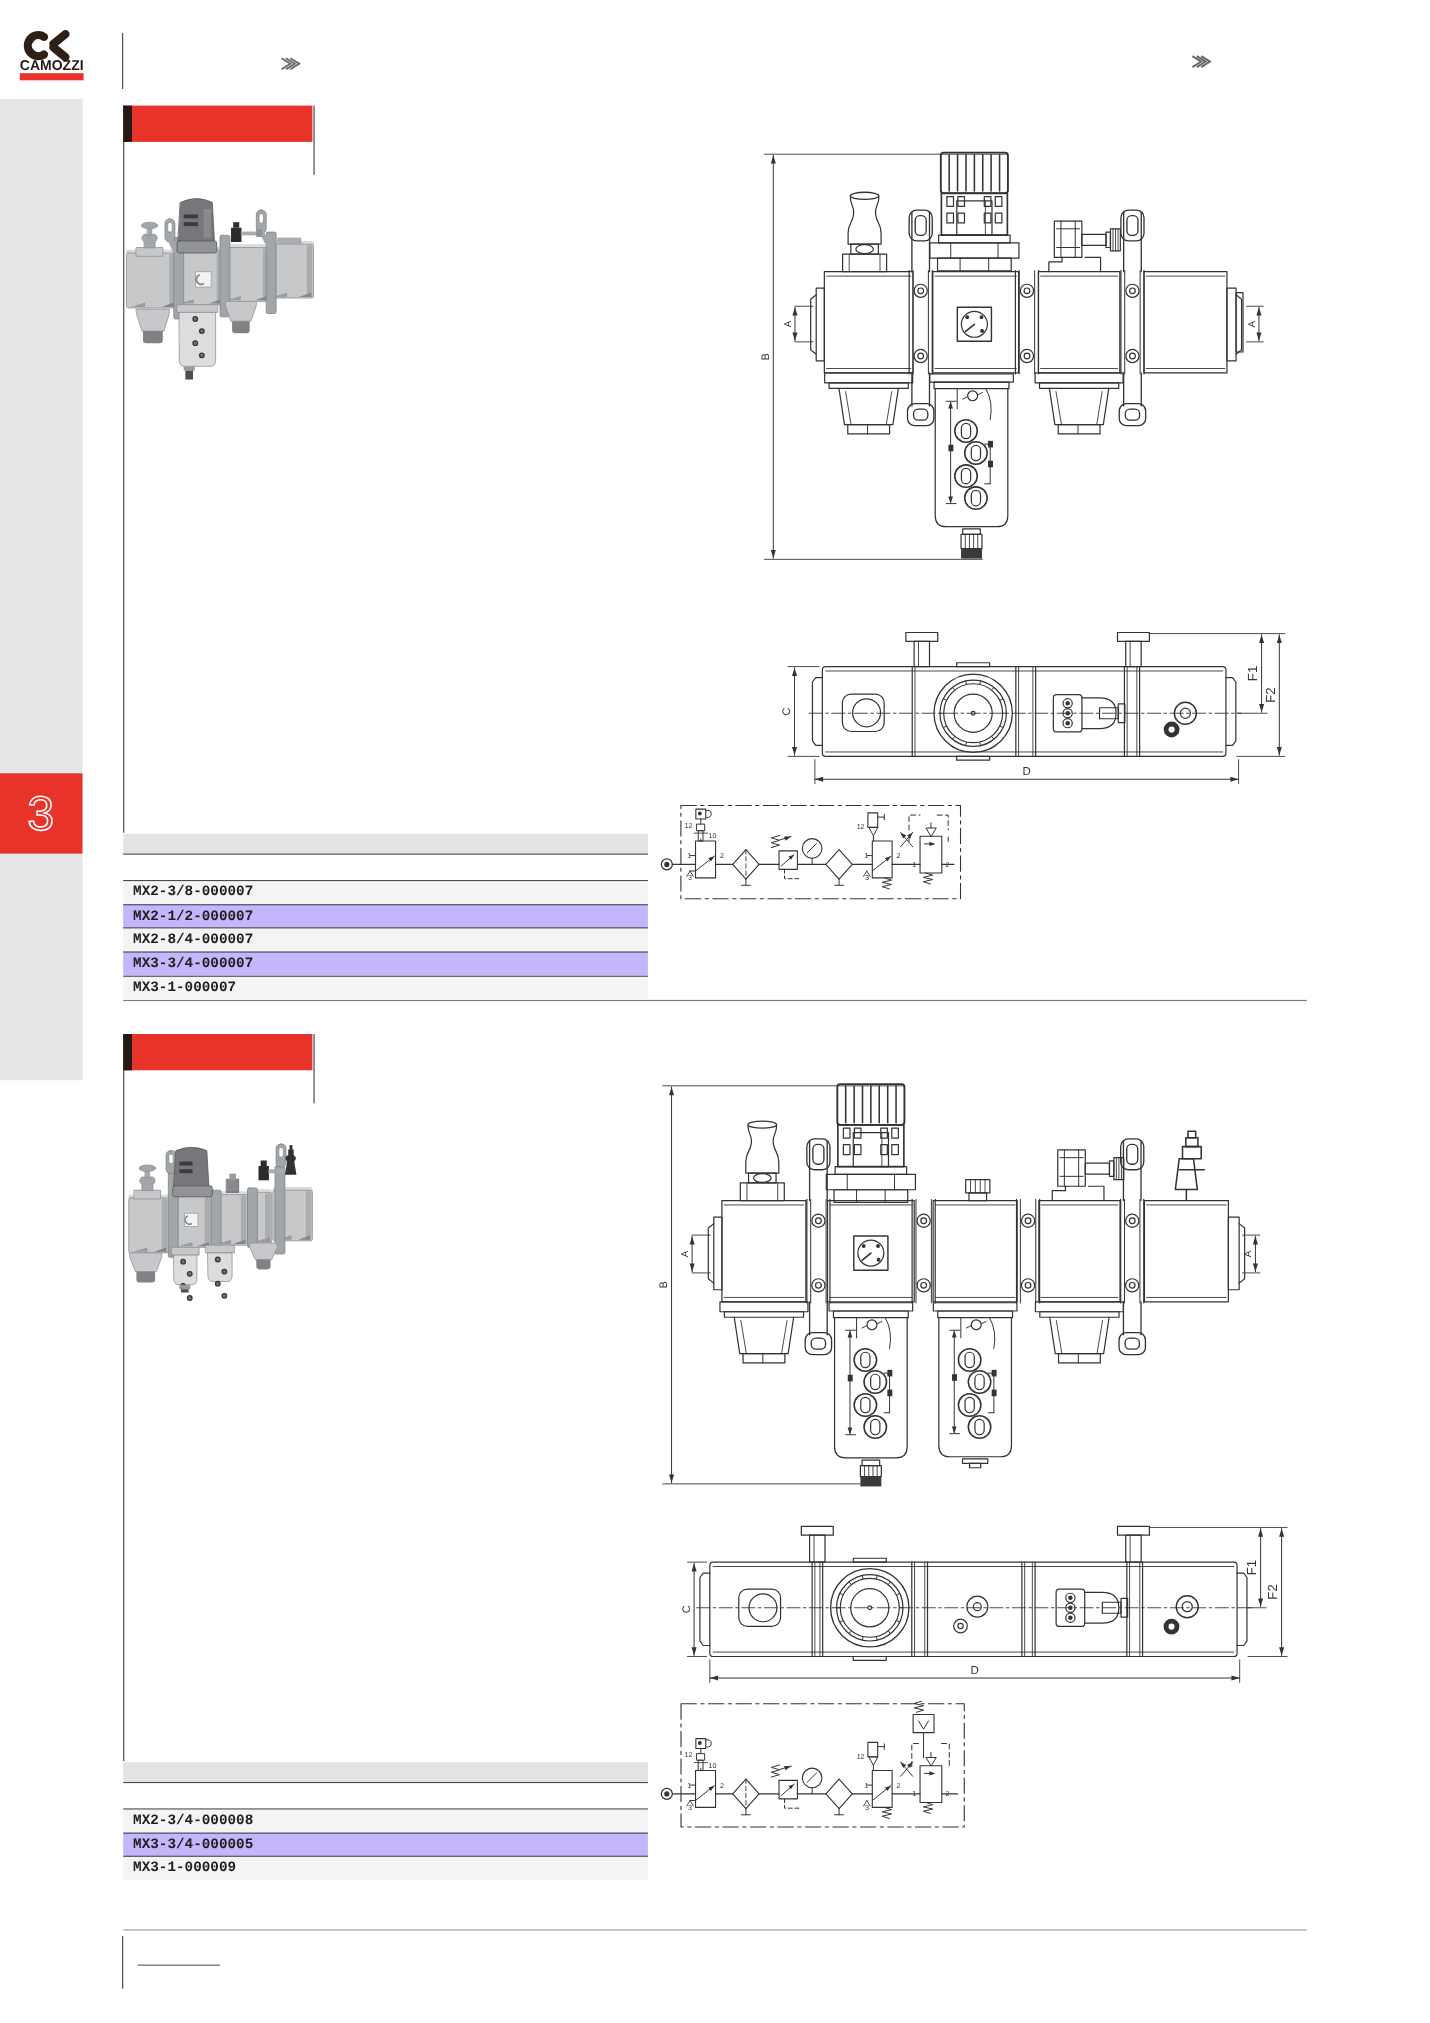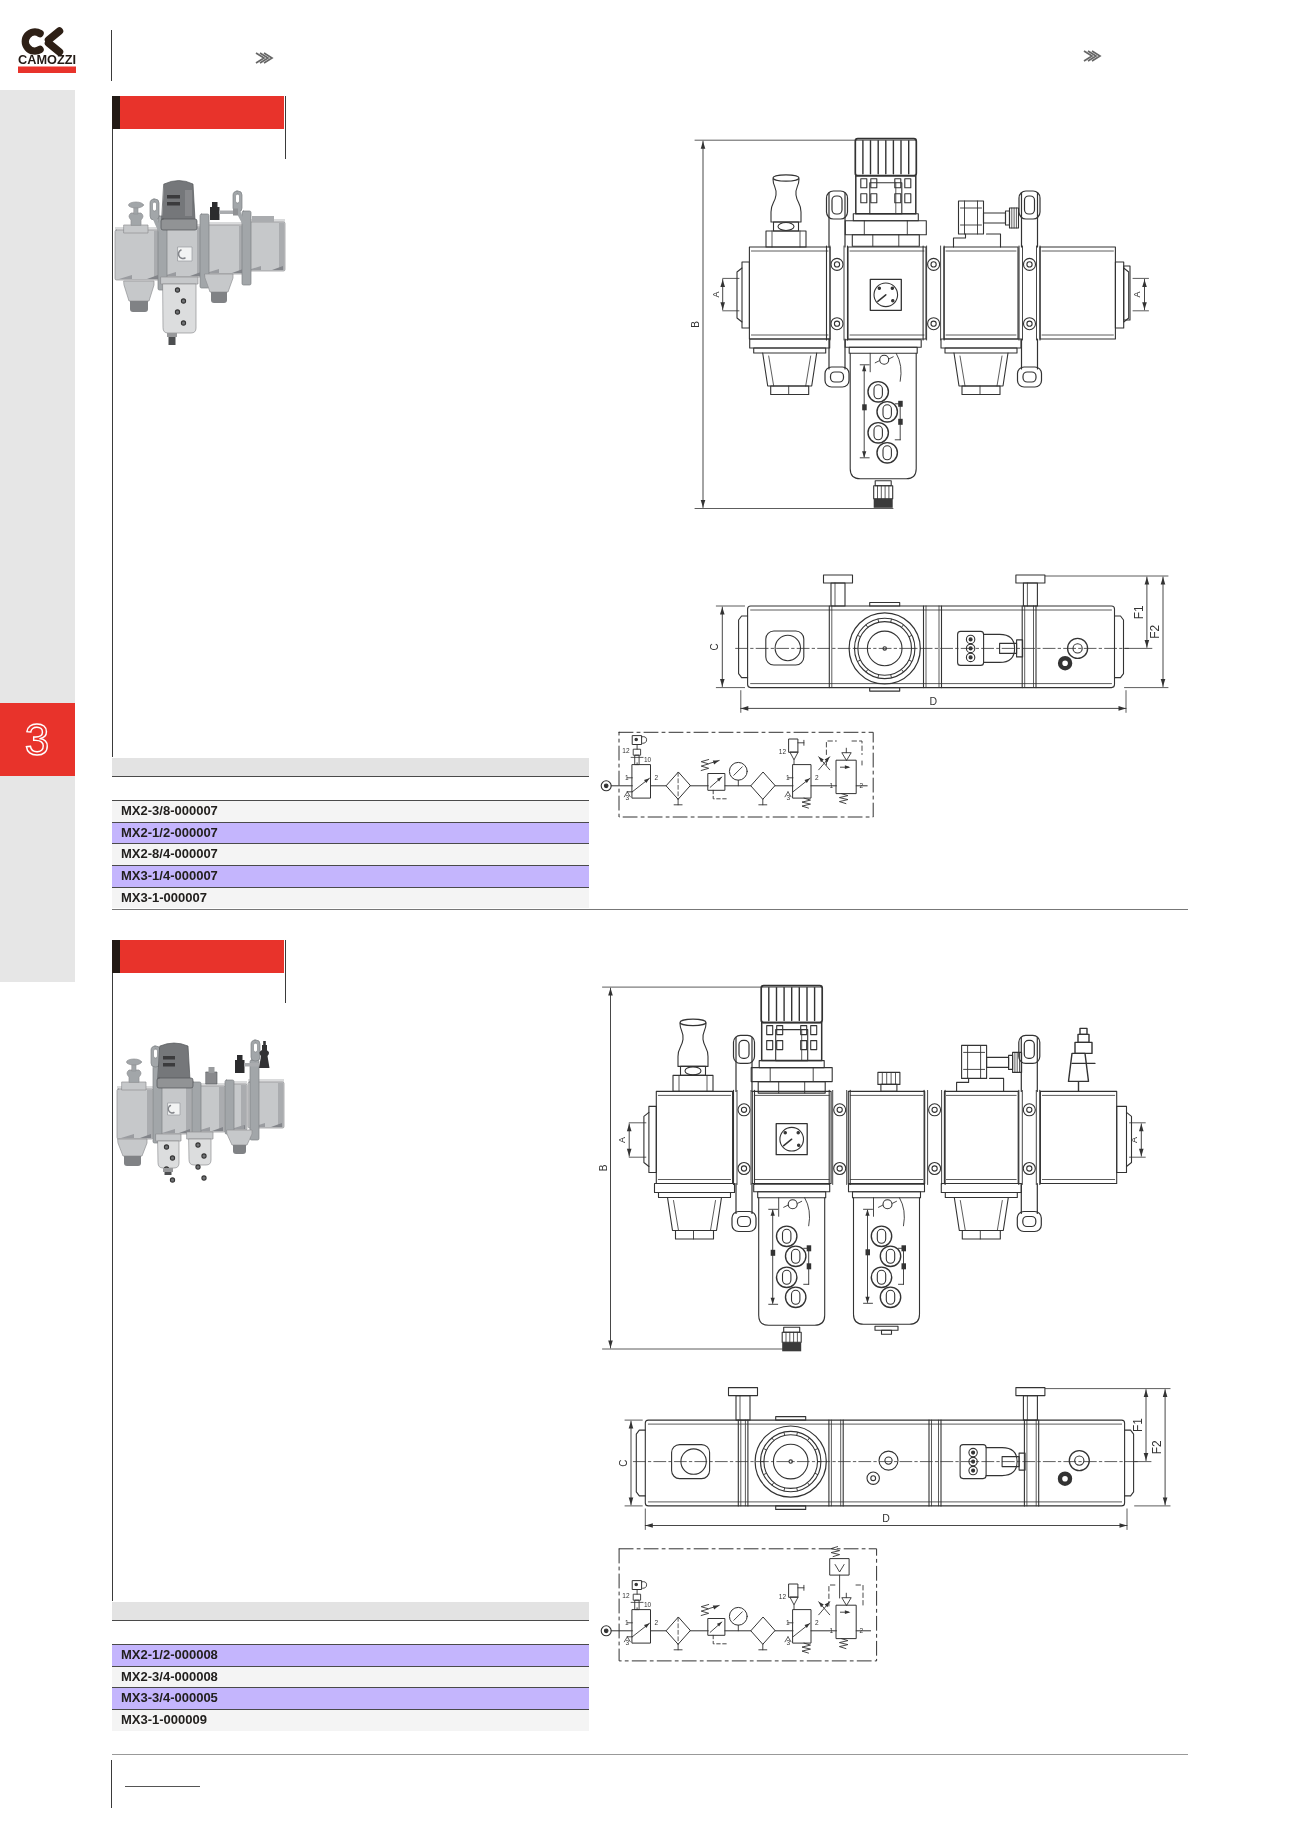--- a/index.html
+++ b/index.html
@@ -4,21 +4,21 @@
 <style>
   html,body{margin:0;padding:0;background:#fff;}
   #page{position:relative;width:1300px;height:1839px;background:#fff;overflow:hidden;
         font-family:"Liberation Sans",sans-serif;}
   .abs{position:absolute;}
   .vline{position:absolute;width:1px;background:#3a3a3a;}
   .hline{position:absolute;height:1px;background:#3a3a3a;}
   .redbar{position:absolute;left:112px;width:172px;height:33px;background:#e8332b;}
   .redbar .blk{position:absolute;left:0;top:0;width:7.5px;height:33px;background:#231a15;}
   table.parts{position:absolute;left:112px;width:477px;border-collapse:collapse;
-      font-size:13px;font-weight:bold;color:#22201e;}
+      font-size:13px;font-weight:bold;color:#22201e;font-family:Liberation Mono, monospace;}
   table.parts td{border-top:1px solid #4a4a4a;height:20.6px;line-height:20.6px;padding:0 0 0 9px;vertical-align:middle;}
   table.parts tr.hdr td{background:#e3e3e3;border-top:none;height:18.2px;}
   table.parts tr.empty td{background:#fff;height:23px;}
   table.parts tr.g td{background:#f4f4f4;}
   table.parts tr.w td{background:#c4b5fd;}
 </style>
 </head>
 <body>
 <div id="page">
 
@@ -67,21 +67,21 @@
     <tr class="g">
           <td>MX2-3/8-000007</td>
         </tr>
     <tr class="w">
           <td>MX2-1/2-000007</td>
         </tr>
     <tr class="g">
           <td>MX2-8/4-000007</td>
         </tr>
     <tr class="w">
-          <td>MX3-1/4-000007</td>
+          <td>MX3-3/4-000007</td>
         </tr>
     <tr class="g">
           <td>MX3-1-000007</td>
         </tr>
   </tbody>
     </table>
   <div class="hline" style="left:112px;top:909px;width:1076px;background:#777;"></div>
 
   <div class="vline" style="left:112px;top:940px;height:661px;"></div>
   <div class="redbar" style="top:940px;">
@@ -89,23 +89,20 @@
     </div>
   <div class="vline" style="left:285px;top:940px;height:63px;"></div>
 
   <table class="parts" style="top:1602px;">
     <tbody>
         <tr class="hdr">
           <td></td>
         </tr>
     <tr class="empty">
           <td></td>
-        </tr>
-    <tr class="w">
-          <td>MX2-1/2-000008</td>
         </tr>
     <tr class="g">
           <td>MX2-3/4-000008</td>
         </tr>
     <tr class="w">
           <td>MX3-3/4-000005</td>
         </tr>
     <tr class="g">
           <td>MX3-1-000009</td>
         </tr>

